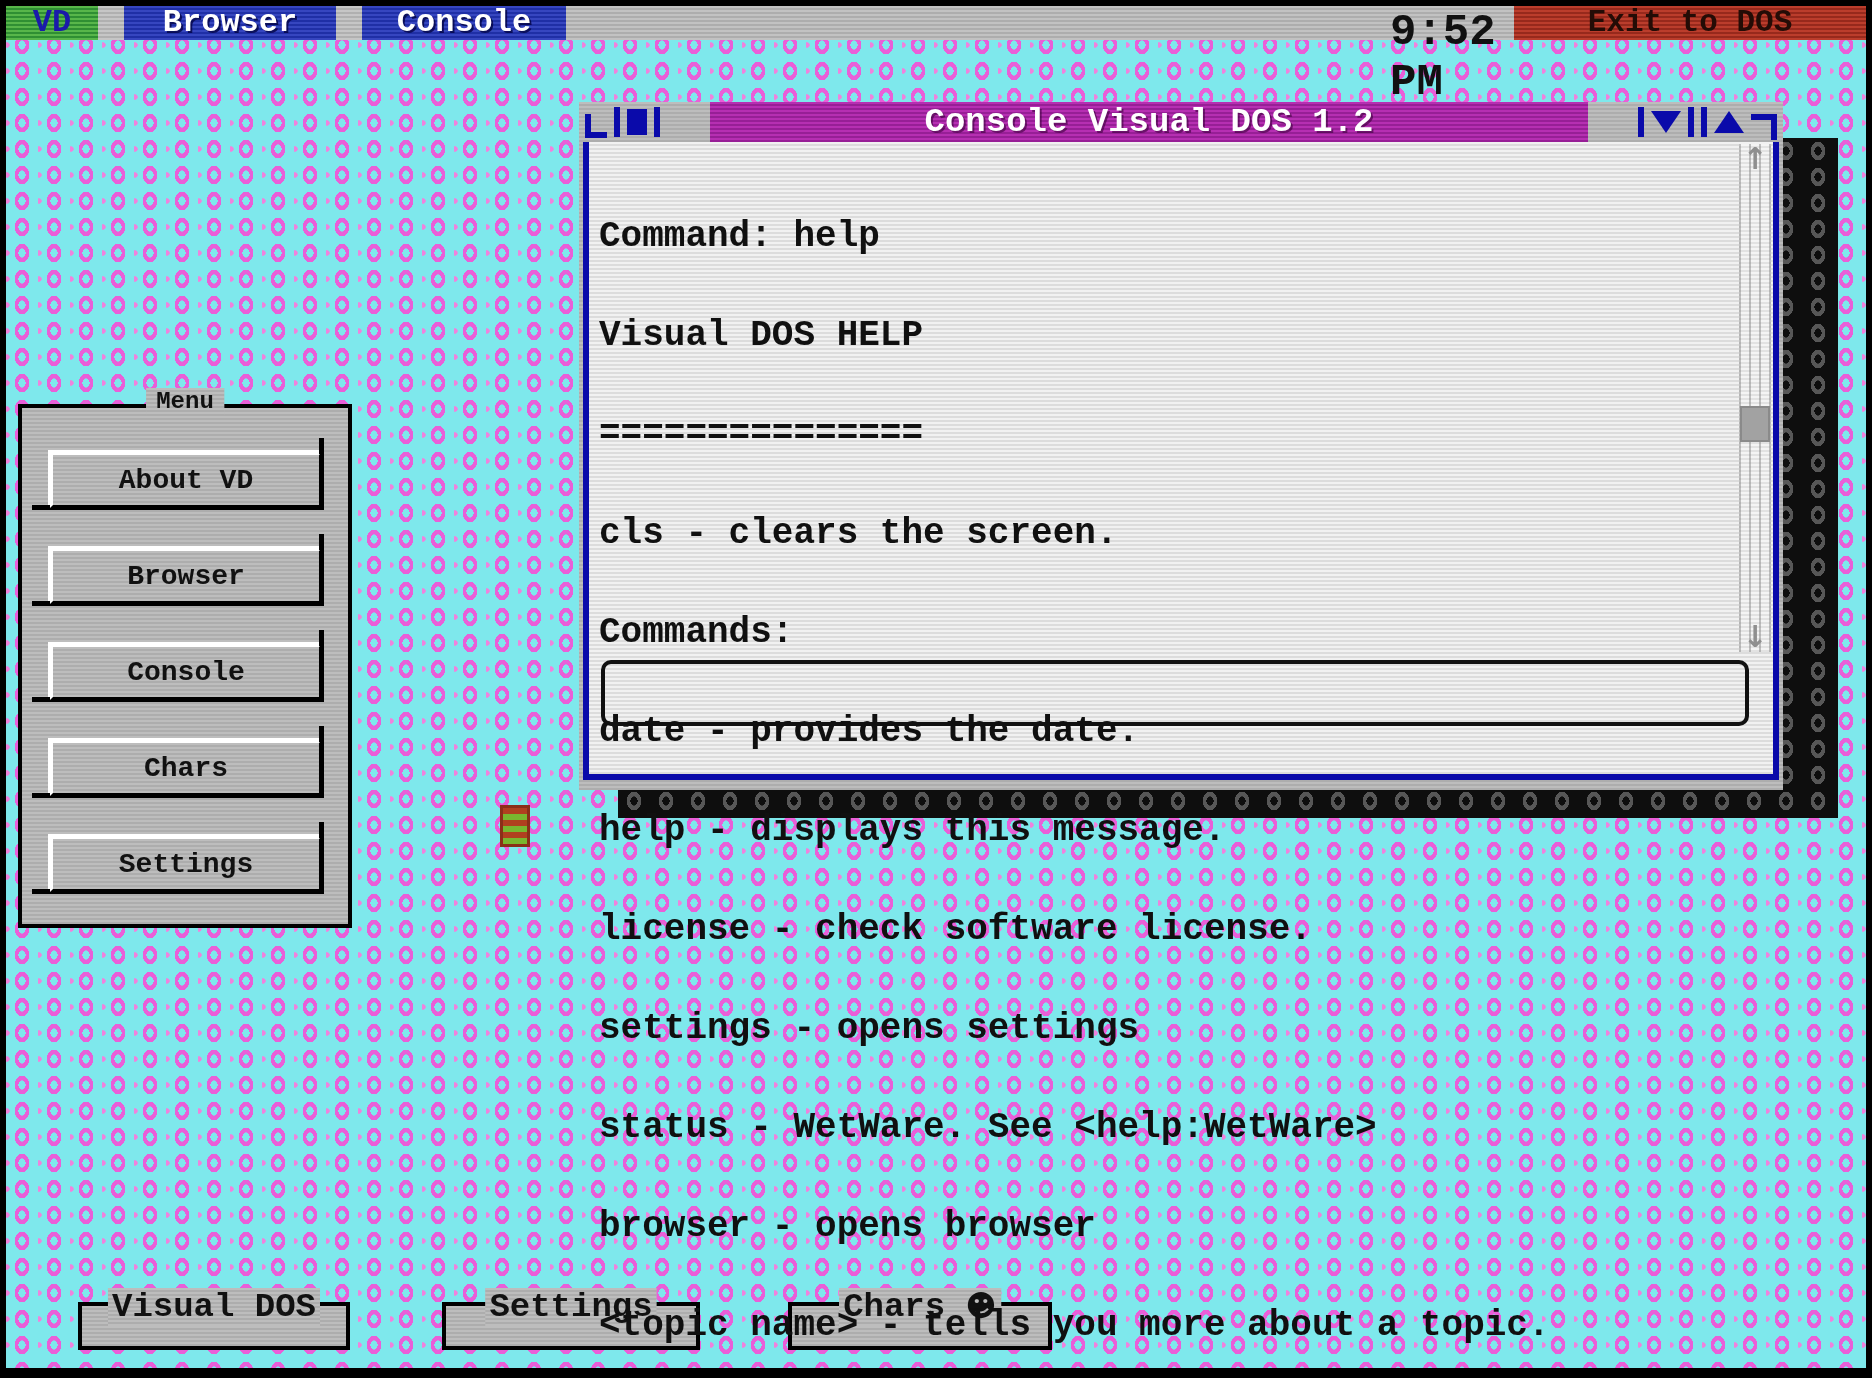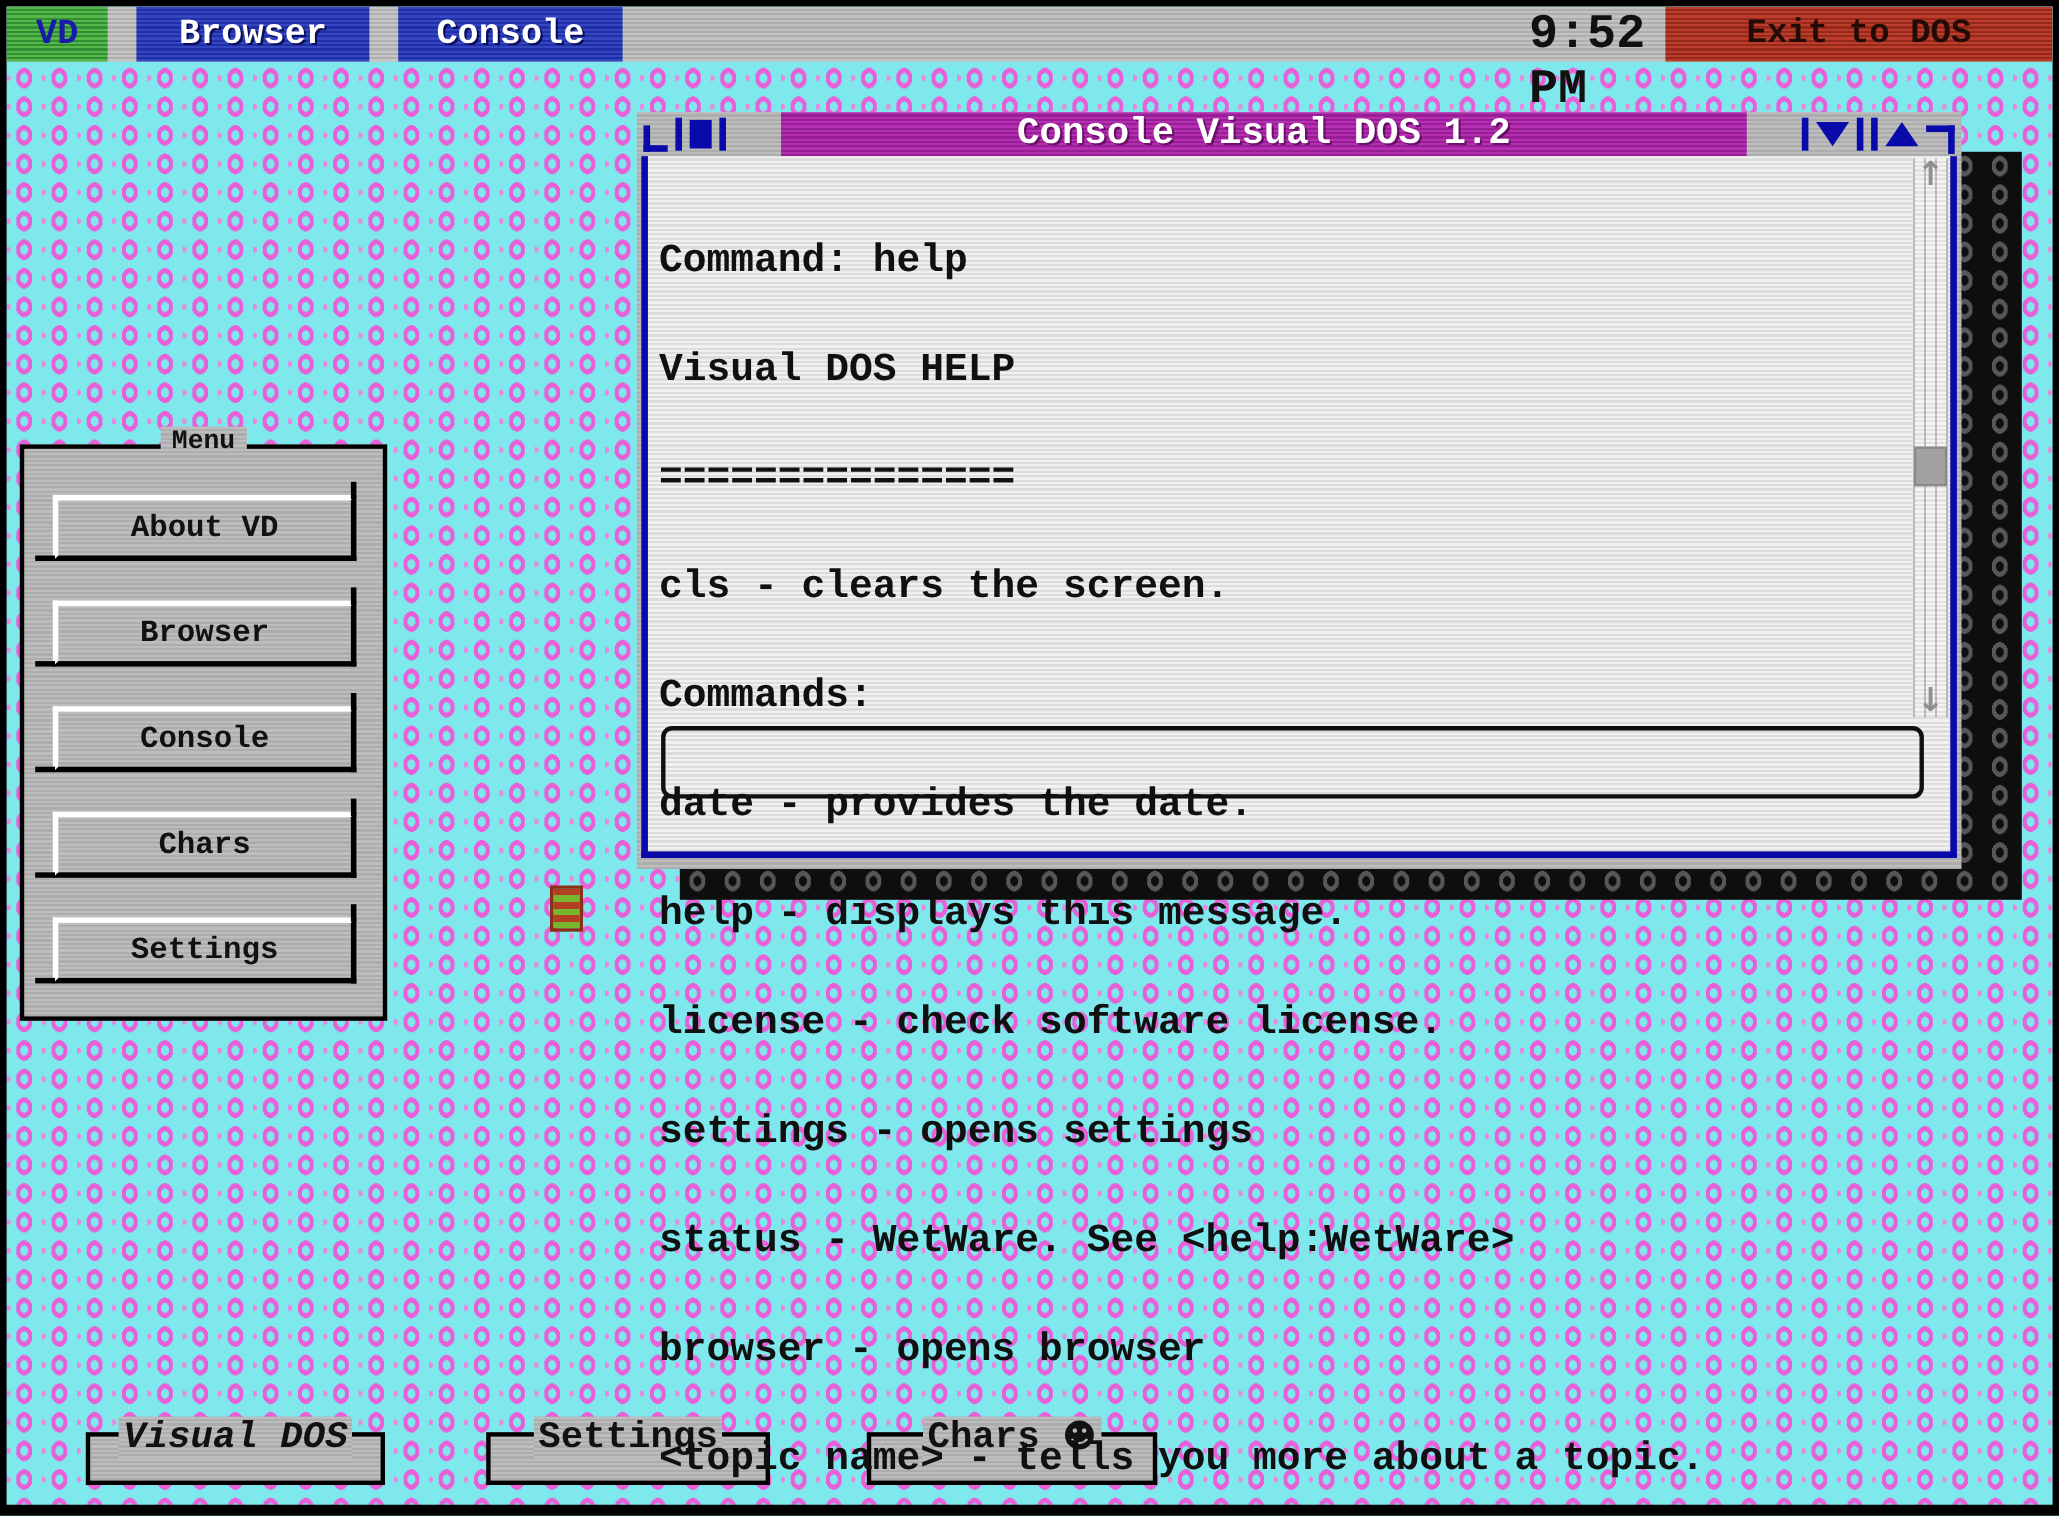--- a/index.html
+++ b/index.html
@@ -9,21 +9,21 @@
     border:6px solid #000;border-bottom-width:10px;
     background-color:#7ee8ec;
     background-image:
       radial-gradient(ellipse 8px 10px at 16px 13px, rgba(0,0,0,0) 45%, #e95fd8 46%, #e95fd8 92%, rgba(0,0,0,0) 93%),
       radial-gradient(circle 3px at 1px 13px, #ef83dd 0 2.4px, rgba(0,0,0,0) 3px);
     background-size:32px 26px;
     font-family:"Liberation Mono", monospace;
     font-weight:bold;
   }
   
-  .topbar{position:absolute;left:0;top:0;width:100%;height:50px;display:flex;align-items:stretch;
+  .topbar{position:absolute;left:0;top:0;width:100%;height:34px;display:flex;align-items:stretch;
     background:repeating-linear-gradient(180deg,#c2c2c2 0 2px,#adadad 2px 4px);}
   .tb-item{display:flex;align-items:center;justify-content:center;font-size:32px;line-height:30px;cursor:pointer;}
   .tb-green{width:92px;color:#1a1aaa;
     background:repeating-linear-gradient(180deg,#58b64a 0 2px,#2f8f33 2px 4px);}
   .tb-blue{color:#fff;text-shadow:2px 2px 0 rgba(0,0,60,.75);
     background:repeating-linear-gradient(180deg,#3646c0 0 2px,#1f2fa6 2px 4px);}
   .tb-browser{width:212px;}
   .tb-console{width:204px;}
   .tb-sep{width:26px;background:repeating-linear-gradient(180deg,#c6c6c6 0 2px,#b0b0b0 2px 4px);}
   .tb-fill{flex:1;position:relative;}
@@ -82,21 +82,21 @@
   .sb-down{bottom:0;}
   .sb-thumb{position:absolute;left:1px;top:262px;width:30px;height:36px;background:#a2a2a2;
     border:2px solid #8a8a8a;cursor:grab;}
   
   .task-item{position:absolute;top:1296px;height:48px;border:4px solid #000;cursor:pointer;
     background-color:#b6b6b6;background-image:repeating-linear-gradient(180deg,#bdbdbd 0 2px,#adadad 2px 4px);}
   .task-label{position:absolute;top:-18px;left:50%;transform:translateX(-50%);white-space:nowrap;
     font-size:34px;color:#111;padding:0 4px;
     background-color:#b6b6b6;background-image:repeating-linear-gradient(180deg,#bdbdbd 0 2px,#adadad 2px 4px);}
   .task-icon{font-family:"DejaVu Sans",sans-serif;font-size:30px;}
-  .t-visualdos{left:72px;width:272px;font-style:italic;}
+  .t-visualdos{left:72px;width:272px;}
   .t-settings{left:436px;width:258px;}
   .t-chars{left:782px;width:264px;}
   
   .sprite{position:absolute;left:494px;top:799px;width:30px;height:42px;cursor:pointer;
     border:3px solid #8a2f18;
     background:repeating-linear-gradient(180deg,#b0401f 0 6px,#79b62f 6px 12px);}
 </style>
 </head>
 <body>
 

